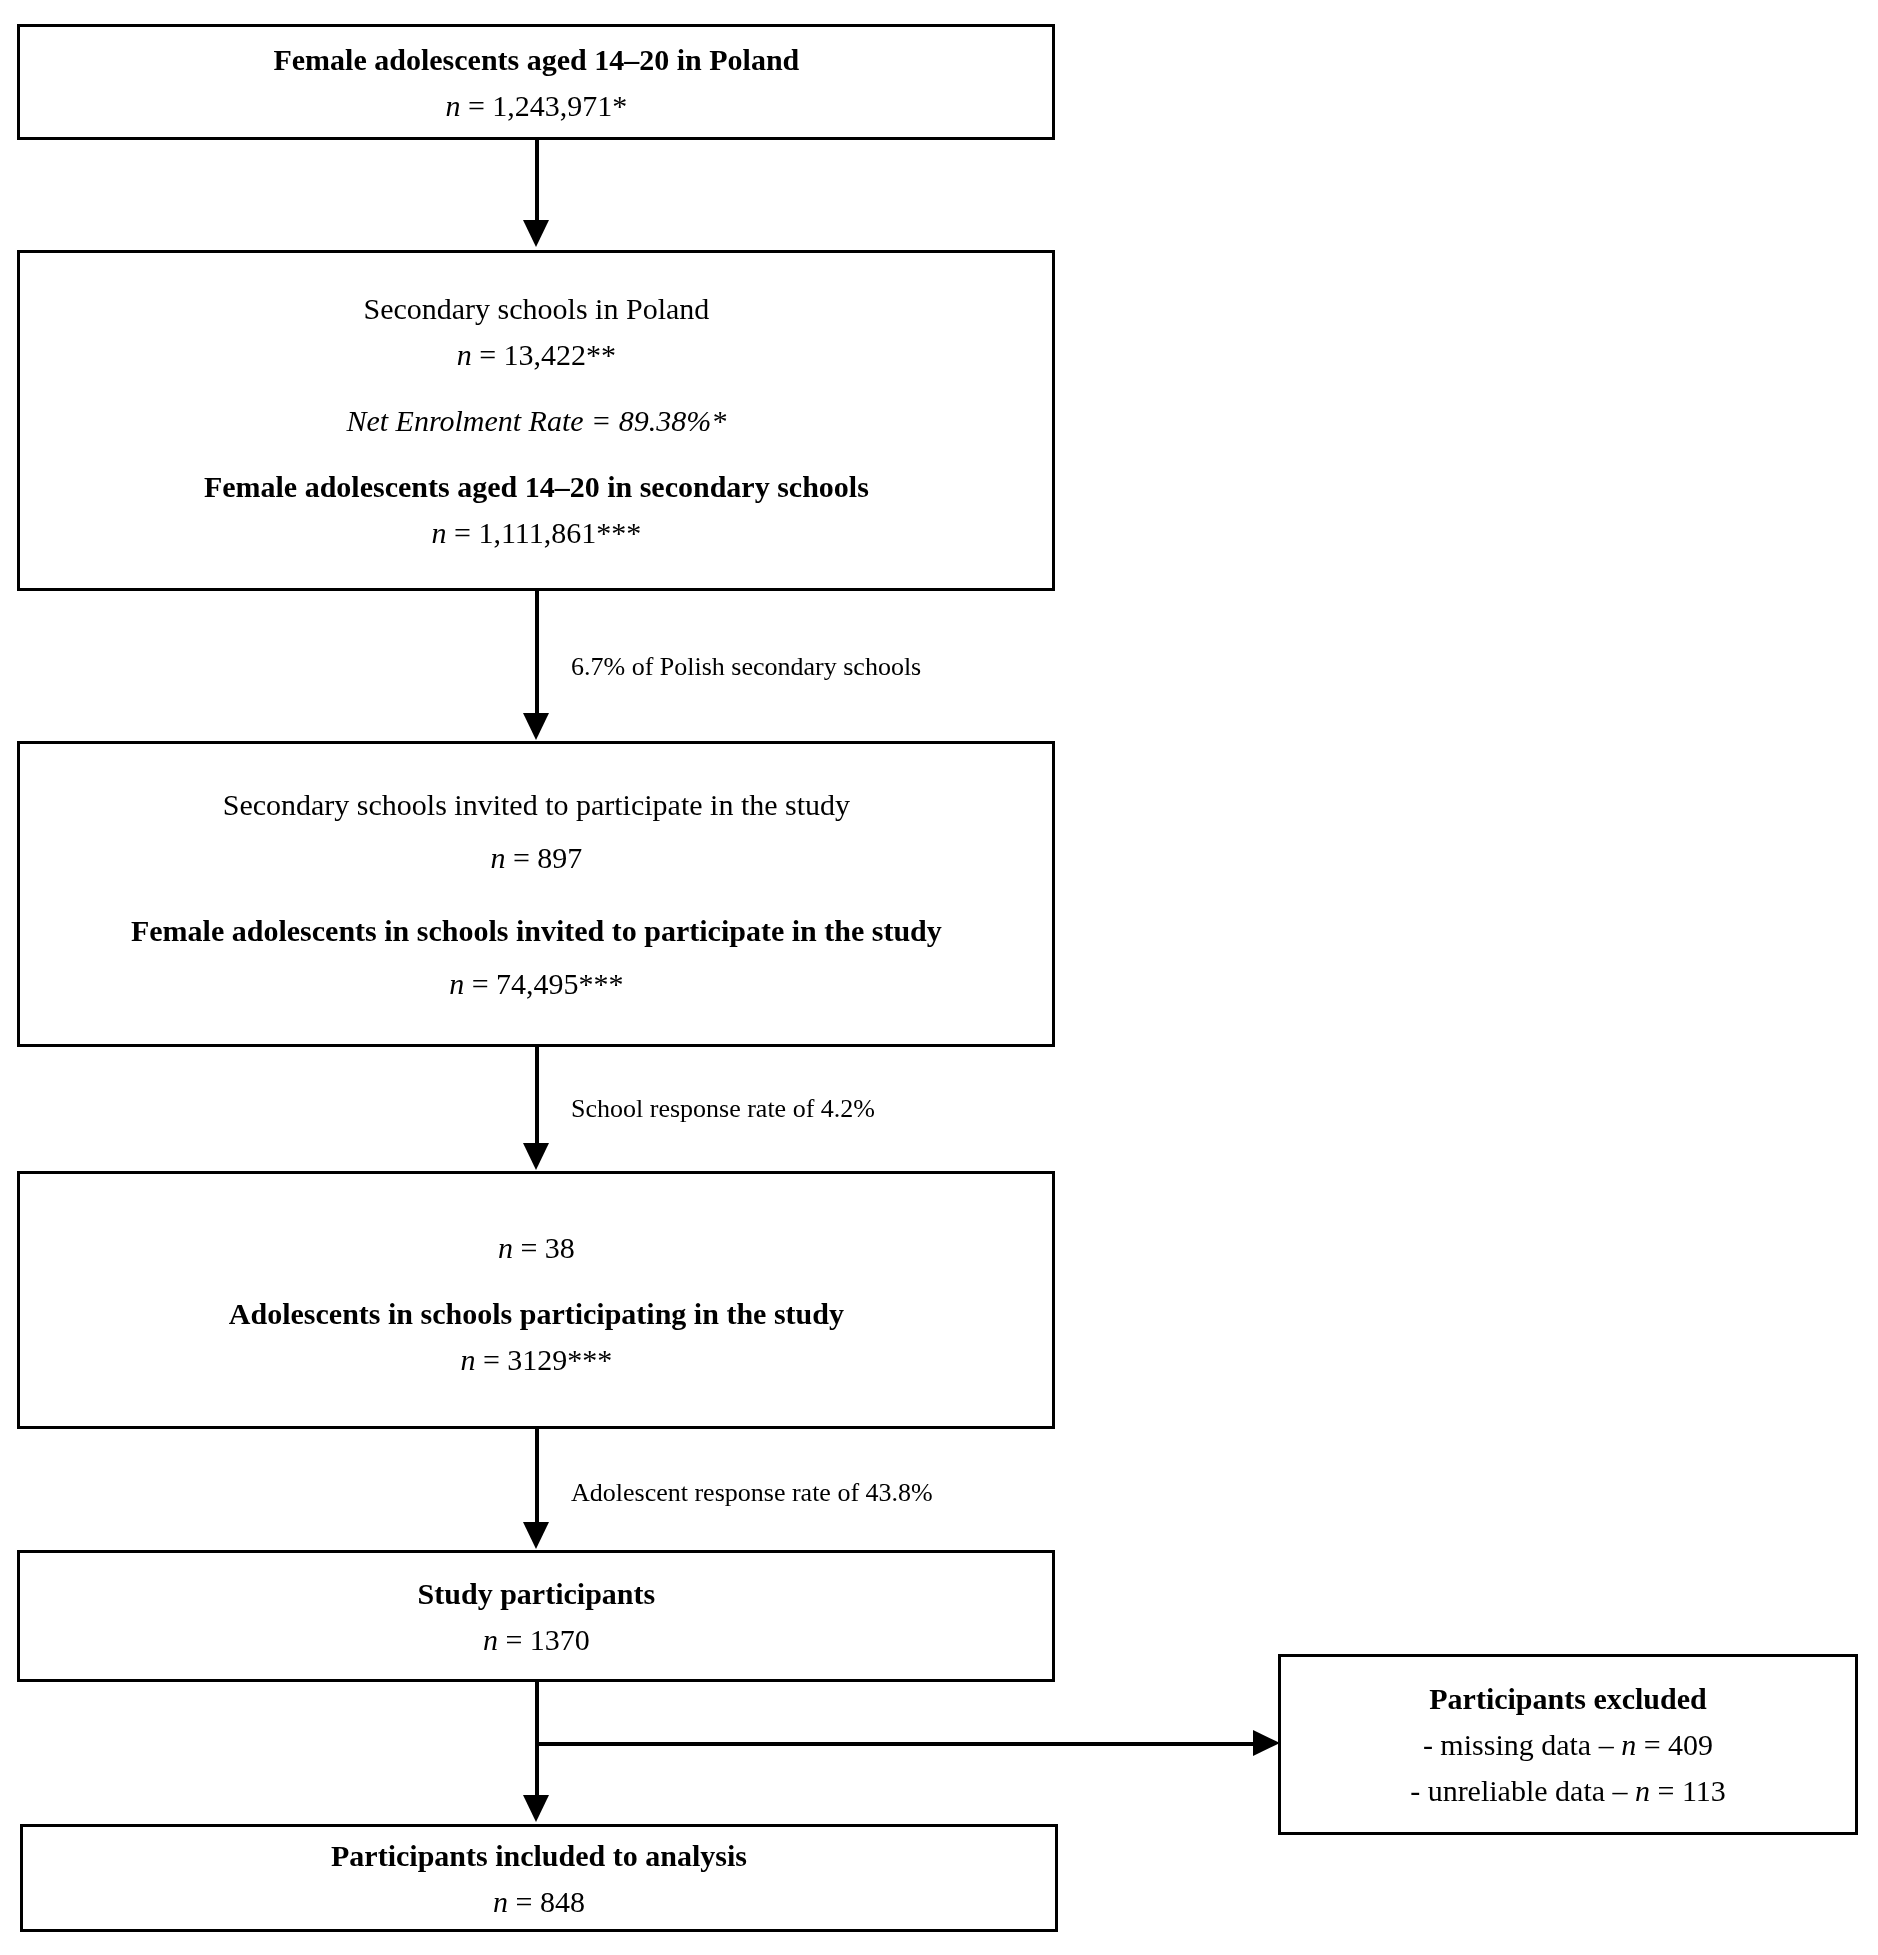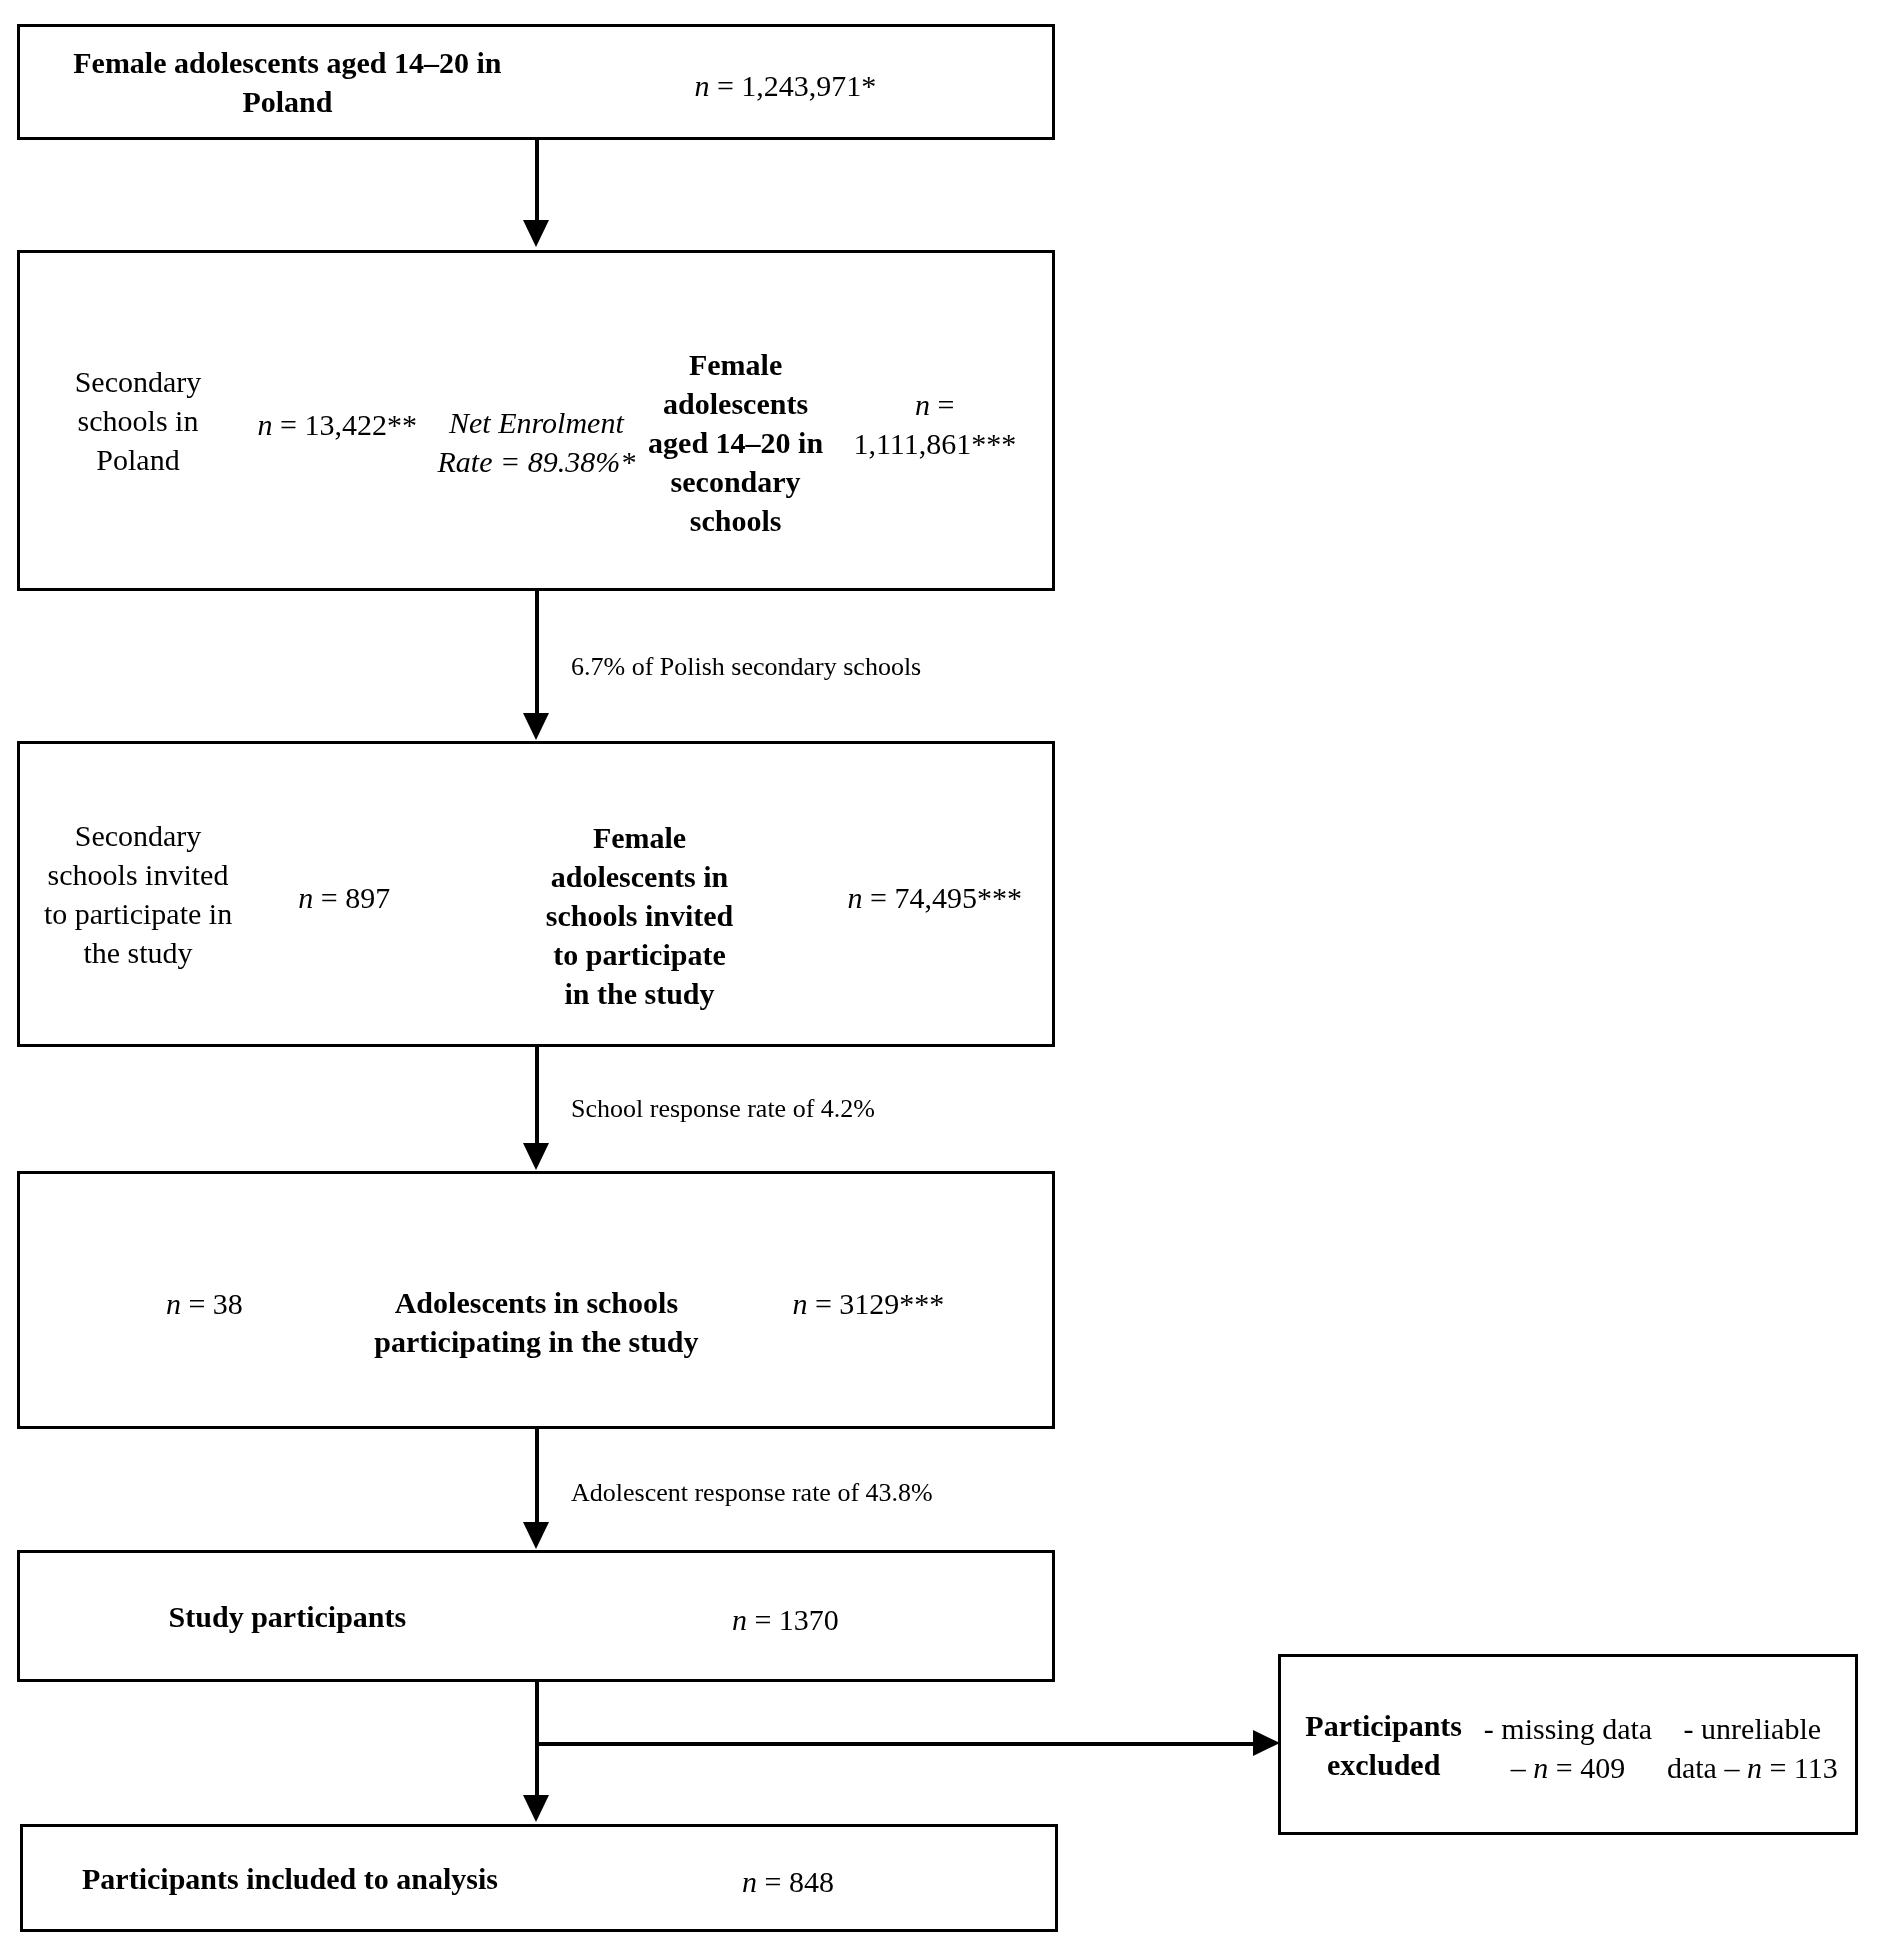--- a/index.html
+++ b/index.html
@@ -18,37 +18,37 @@
     overflow: hidden;
   }
 
   
   .node {
     position: absolute;
     box-sizing: border-box;
     border: 3.2px solid #000000;
     background: #ffffff;
     display: flex;
-    flex-direction: row;
+    flex-direction: column;
     align-items: center;
     justify-content: center;
     text-align: center;
     padding: 5.3px 18px;
   }
   .node .line {
     display: block;
     width: 100%;
     line-height: 1.30;
     font-size: 30px;
   }
   .bold   { font-weight: bold; }
   .plain  { font-weight: normal; }
   .italic { font-style: italic; }
   .n      { font-style: italic; }
-  .gapline { margin-top: 43px; }
+  .gapline { margin-top: 27px; }
   .smallgap { margin-top: 7px; }
 
   
   .vline {
     position: absolute;
     width: 3.7px;
     background: #000000;
   }
   .hline {
     position: absolute;

